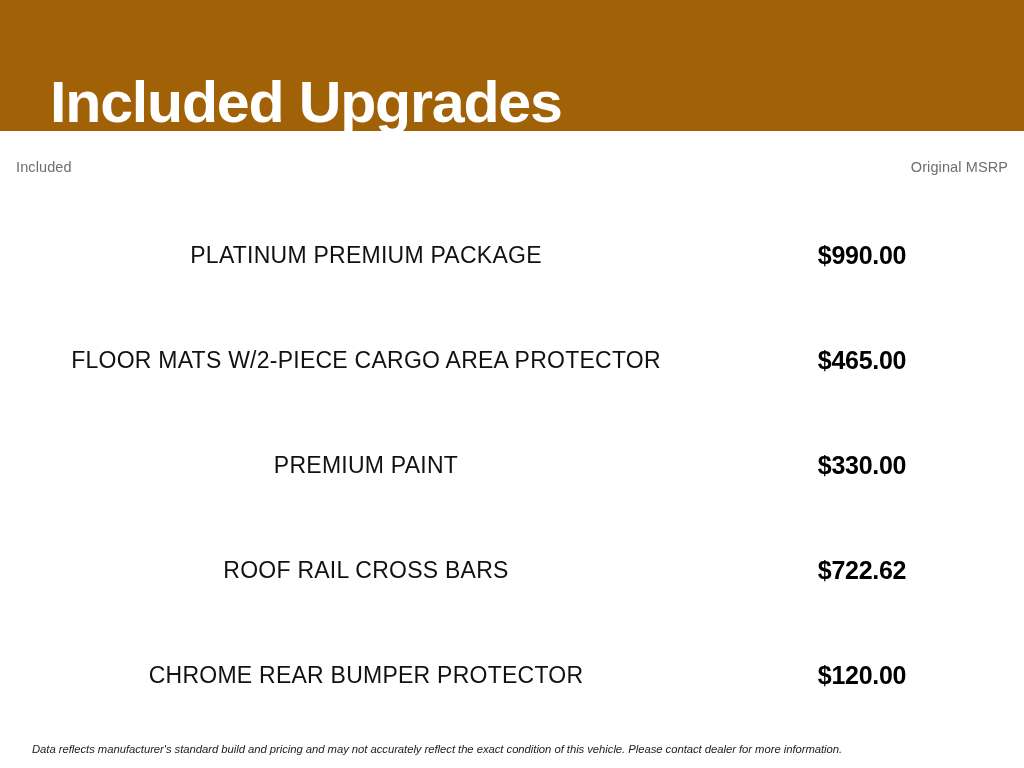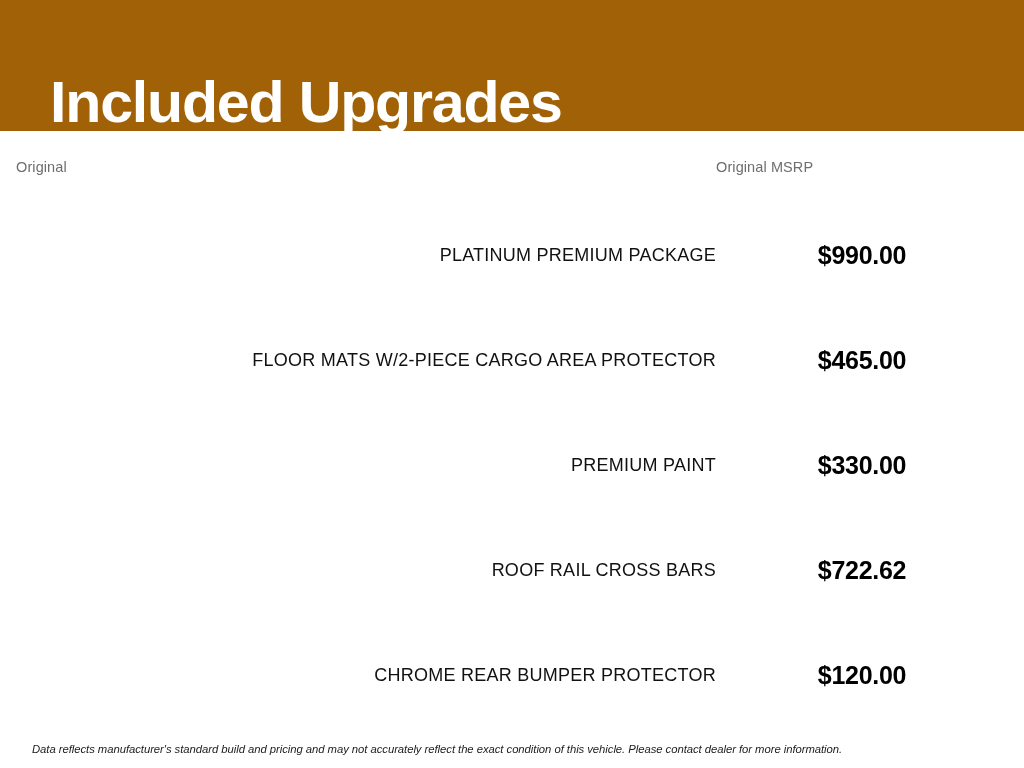--- a/index.html
+++ b/index.html
@@ -69,32 +69,32 @@
   .thead-row th {
     font-weight: 400;
     font-size: 14.5px;
     color: #6e6e6e;
     letter-spacing: 0.1px;
     padding: 0;
     height: 72px;
     vertical-align: middle;
   }
   .th-upgrade { text-align: left; }
-  .th-price   { text-align: left; }
+  .th-price   { text-align: right; }
 
   
   .row td {
     padding: 0;
     height: 105px;
     vertical-align: middle;
   }
 
   .cell-name {
-    text-align: right;
-    font-size: 18px;
+    text-align: center;
+    font-size: 23px;
     font-weight: 400;
     color: #111111;
     letter-spacing: 0.25px;
     text-transform: uppercase;
     white-space: nowrap;
   }
 
   .cell-price {
     text-align: center;
     font-size: 25px;
@@ -128,21 +128,21 @@
   </div>
 
   <div class="table-wrap">
     <table class="table">
       <colgroup>
         <col class="col-upgrade">
         <col class="col-price">
       </colgroup>
       <thead>
         <tr class="thead-row">
-          <th class="th-upgrade">Original</th>
+          <th class="th-upgrade">Included</th>
           <th class="th-price">Original MSRP</th>
         </tr>
       </thead>
       <tbody>
 
         <tr class="row">
           <td class="cell-name">PLATINUM PREMIUM PACKAGE</td>
           <td class="cell-price">$990.00</td>
         </tr>
 

